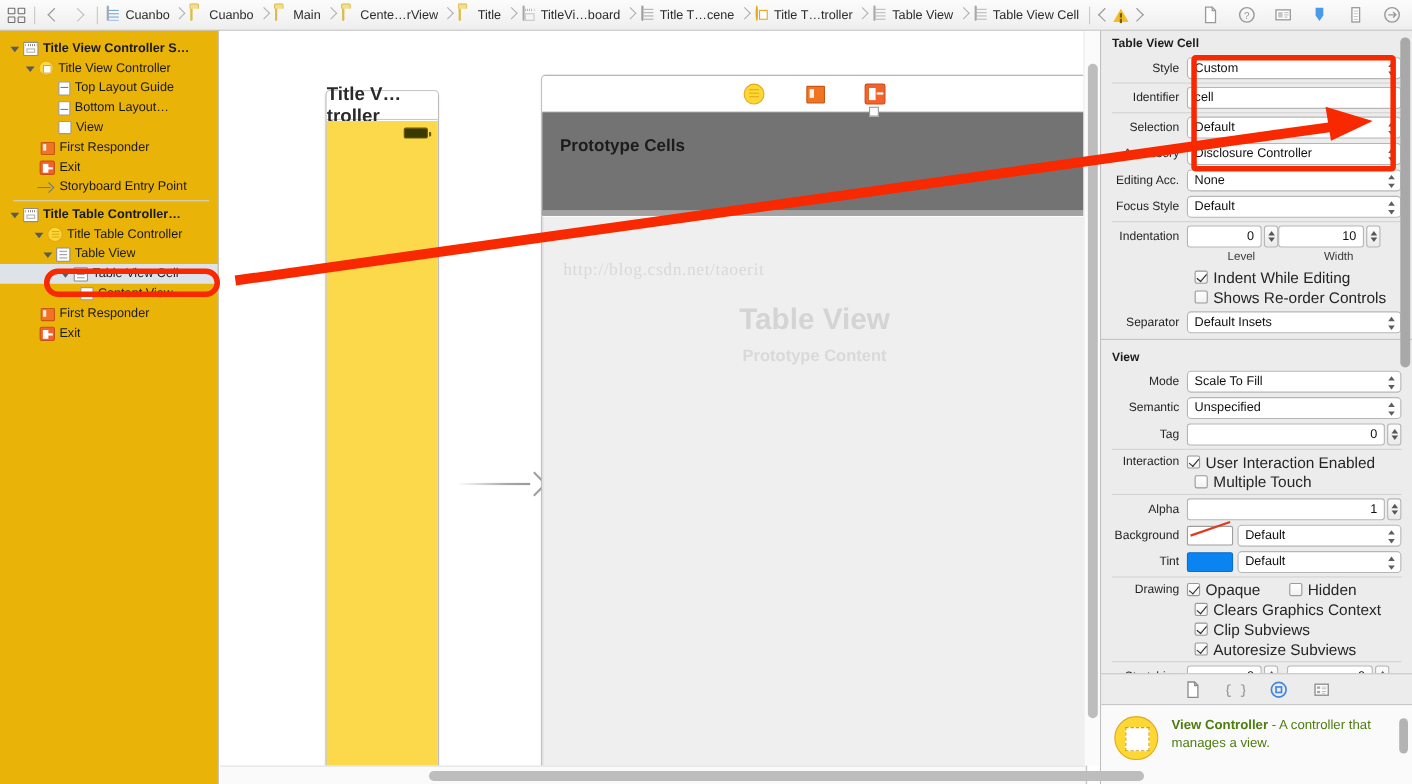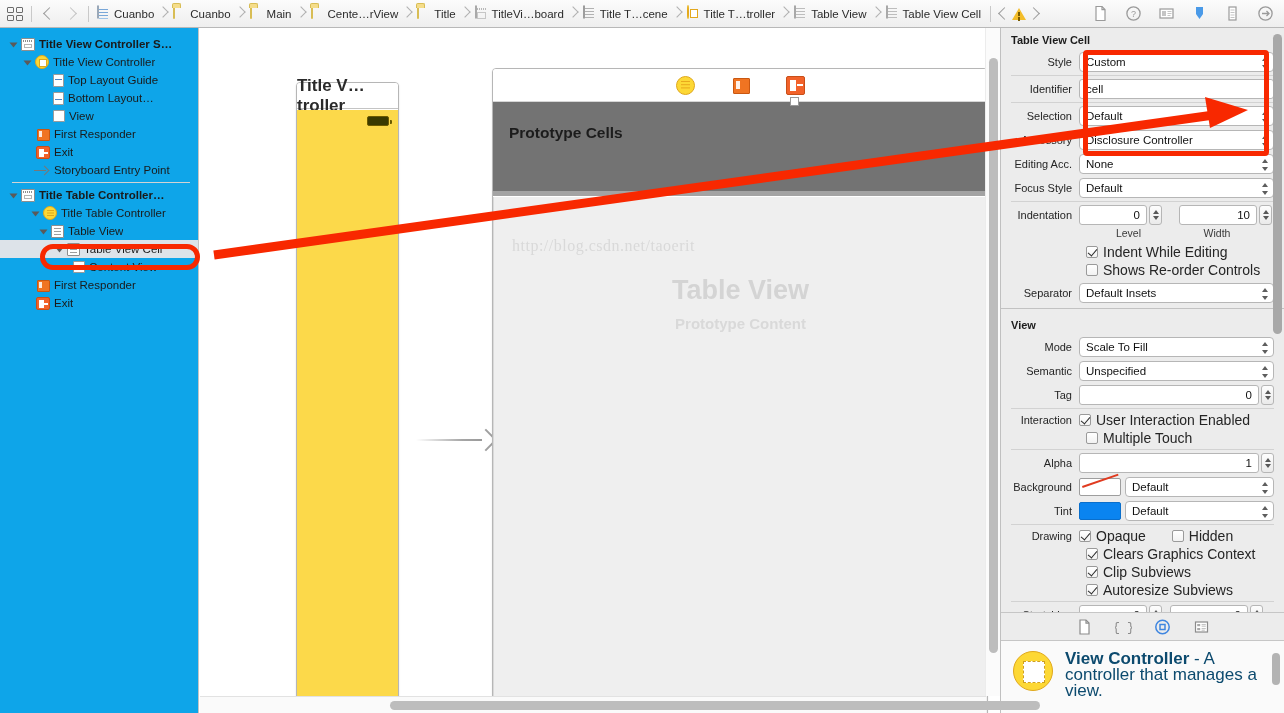--- a/index.html
+++ b/index.html
@@ -106,21 +106,21 @@
     content:""; position:absolute; left:-1px; top:4px; width:2px; height:4px;
     background:#7a5c00; box-shadow: 0 5px 0 #7a5c00;
   }
   .jb-right { display: flex; align-items: center; height: 28px; padding-right: 10px; gap: 16px;
     flex: 0 0 auto; margin-left: auto; }
   .tbicon { width: 17px; height: 17px; position: relative; }
 
   
   .outline {
     position: absolute; left: 0; top: 28px; width: 199px; height: 685px;
-    background: #0ea5e9; border-right: 1px solid #c4c4c4; overflow: hidden;
+    background: #eab308; border-right: 1px solid #c4c4c4; overflow: hidden;
   }
   .row { position: relative; height: 18px; display: flex; align-items: center; font-size: 11.5px; }
   .row.sel { background: #dde3e9; }
   .disc {
     width: 10px; height: 10px; flex: 0 0 auto; position: relative; margin-right: 1px;
   }
   .disc::after {
     content:""; position:absolute; left:1px; top:2px;
     border-left: 5px solid #5a5a5a; border-top: 4px solid transparent; border-bottom: 4px solid transparent;
     transform: rotate(90deg); transform-origin: 50% 50%;
@@ -387,21 +387,21 @@
     display: flex; gap: 12px;
   }
   .lib-thumb {
     width: 40px; height: 40px; border-radius: 50%; background: #fdd835; border: 1.6px solid #e0a81c;
     flex: 0 0 auto; position: relative;
   }
   .lib-thumb::after {
     content:""; position:absolute; left: 9px; top: 9px; width: 20px; height: 20px;
     background:#fff; border: 1.4px dashed #cfa020;
   }
-  .lib-text { font-size: 17px; line-height: 16px; color: #0c4a6e; max-width: 205px; }
+  .lib-text { font-size: 12px; line-height: 16px; color: #4d7c0f; max-width: 205px; }
   .lib-text b { font-weight: bold; }
   .libscroll {
     position:absolute; right:4px; top: 12px; width: 8px; height: 32px; background:#b3b3b3; border-radius:4px;
   }
 </style>
 </head>
 <body>
 
 <div id="app">
 
@@ -711,21 +711,21 @@
       </span>
     </div>
     <div class="hr"></div>
 
     <div class="frow">
       <span class="flabel">Indentation</span>
       <span class="numfield" style="width:68px">
         <span>0</span>
       </span>
       <span class="stepper-ctl"></span>
-      <span class="numfield" style="width:78px;margin-left:17px">
+      <span class="numfield" style="width:78px;margin-left:0">
         <span>10</span>
       </span>
       <span class="stepper-ctl"></span>
     </div>
     <div class="sublabel-row">
       <span class="sl" style="width:85px;margin-left:85px">Level</span>
       <span class="sl" style="width:92px">Width</span>
     </div>
 
     <div class="cbrow">

